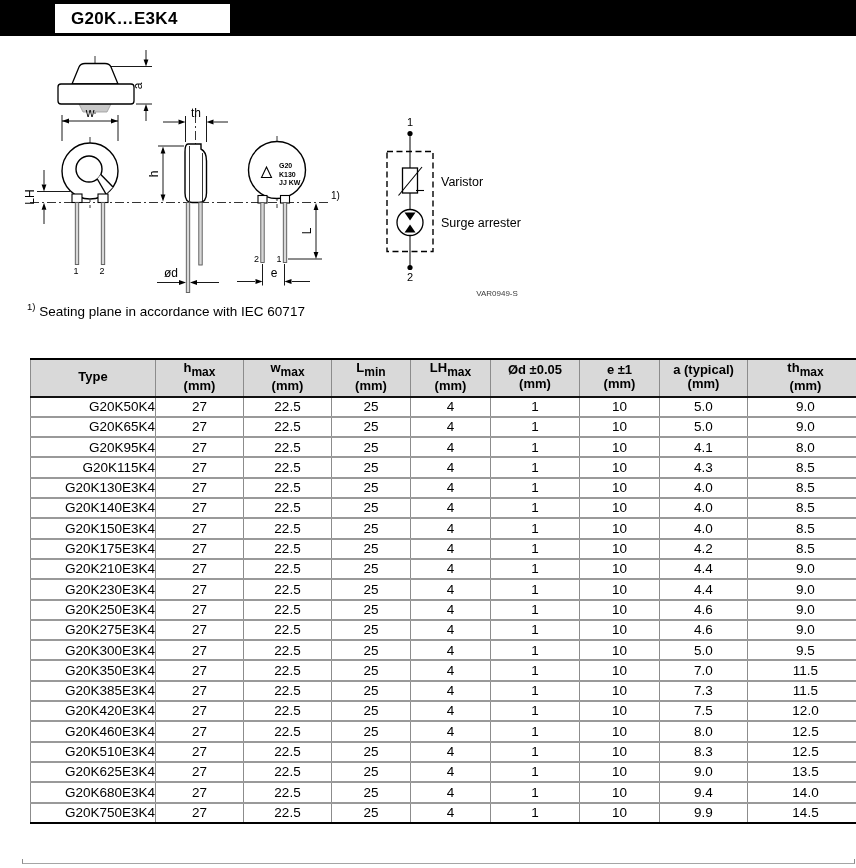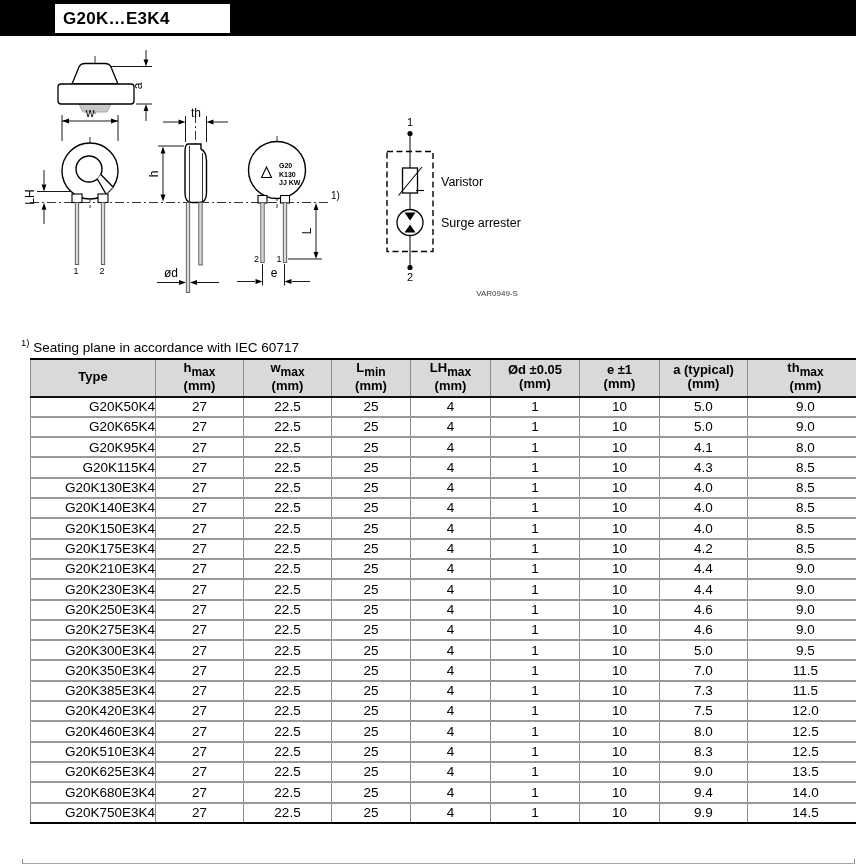--- a/index.html
+++ b/index.html
@@ -6,33 +6,33 @@
   body{
     width:856px;height:868px;position:relative;background:#fff;overflow:hidden;
     font-family:"Liberation Sans","DejaVu Sans",sans-serif;color:#000;
   }
   .header-bar{
     position:absolute;left:0;top:0;width:856px;height:36px;
     background:var(--header-bar-bg,#000);
   }
   .title-box{
     position:absolute;left:55px;top:4px;width:175px;height:29px;background:#fff;
-    display:flex;align-items:center;padding-left:8px;box-sizing:border-box;
+    display:flex;align-items:center;padding-left:16px;box-sizing:border-box;
     font-size:17px;font-weight:bold;letter-spacing:.3px;
   }
   .drawing{position:absolute;left:0;top:40px;}
   .drawing text{font-family:"Liberation Sans","DejaVu Sans",sans-serif;}
   .dimlbl{font-size:12px;}
   .pinlbl{font-size:9px;}
   .marking{font-size:7px;font-weight:bold;}
   .reflbl{font-size:10px;}
   .circlbl{font-size:12.5px;}
   .figcode{font-size:8px;fill:#3a3a3a;}
   .footnote{
-    position:absolute;left:21px;top:301px;font-size:13.5px;margin-top:36px;
+    position:absolute;left:27px;top:301px;font-size:13.5px;
   }
   .footnote sup{font-size:9.5px;}
   .spec-table{
     position:absolute;left:22px;top:358px;width:833px;
     border-collapse:collapse;table-layout:fixed;
     font-size:13.5px;
     margin-left:8px;
   }
   .spec-table{border:1px solid var(--grid-gray,#8c8c8c);border-top:2px solid #000;border-bottom:2px solid #000;}
   .spec-table th{

